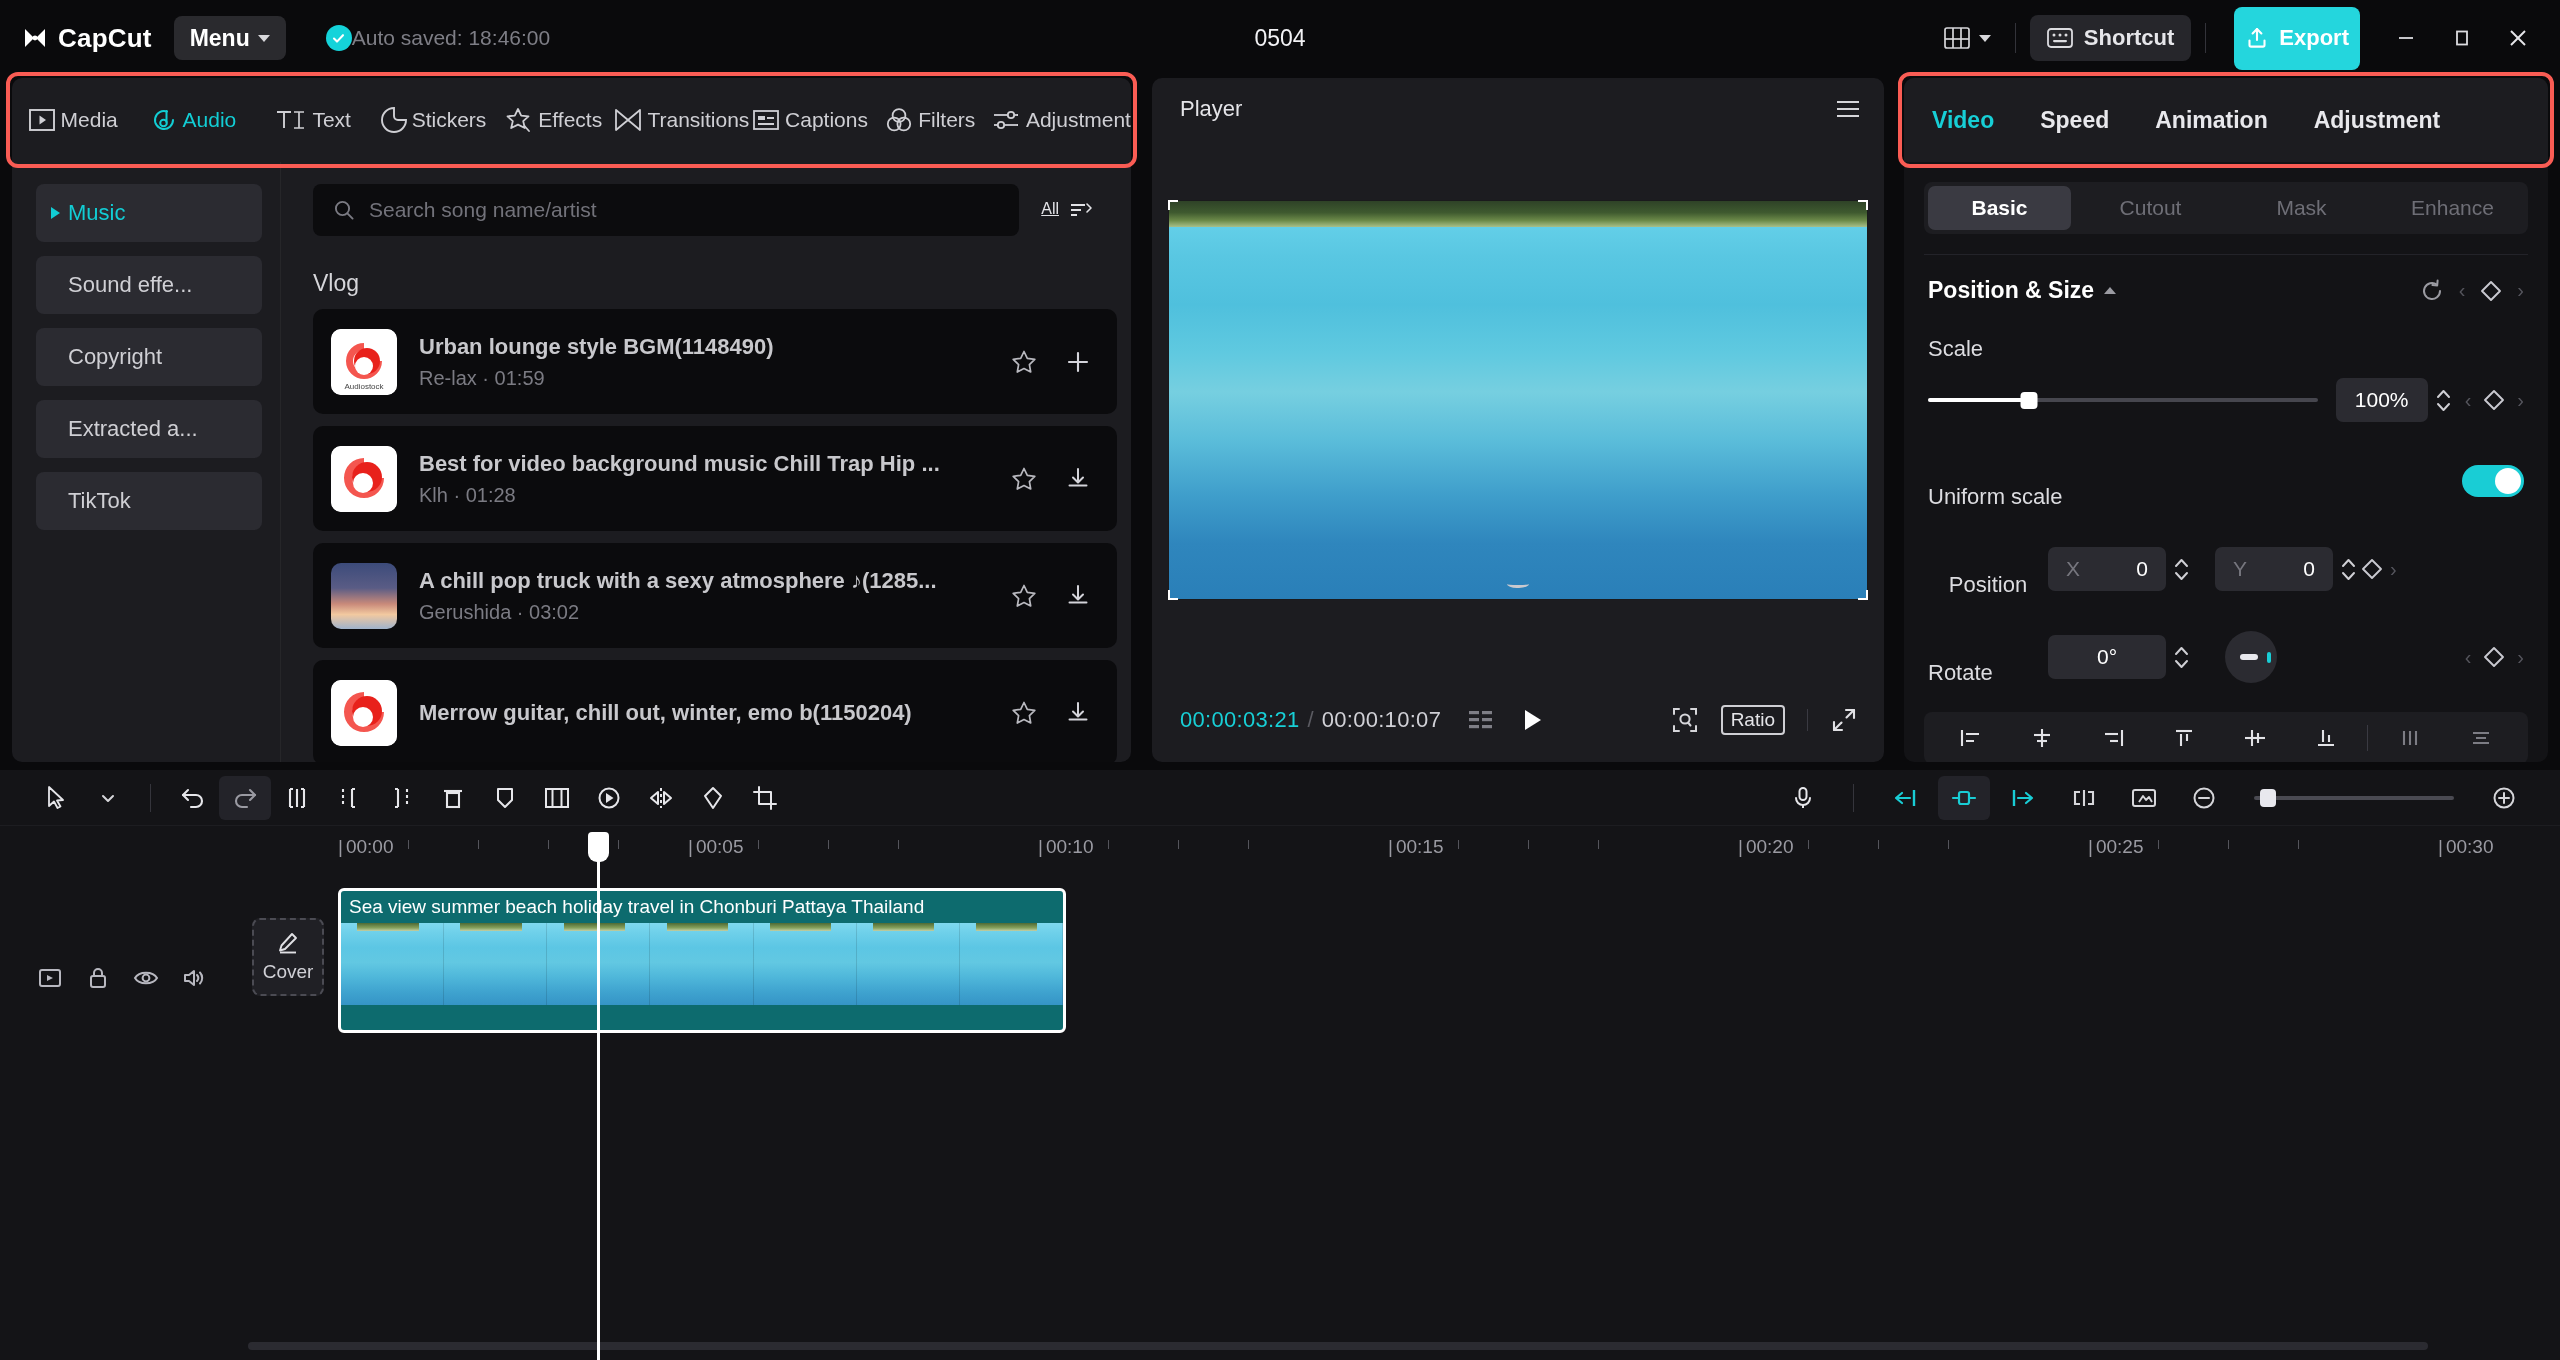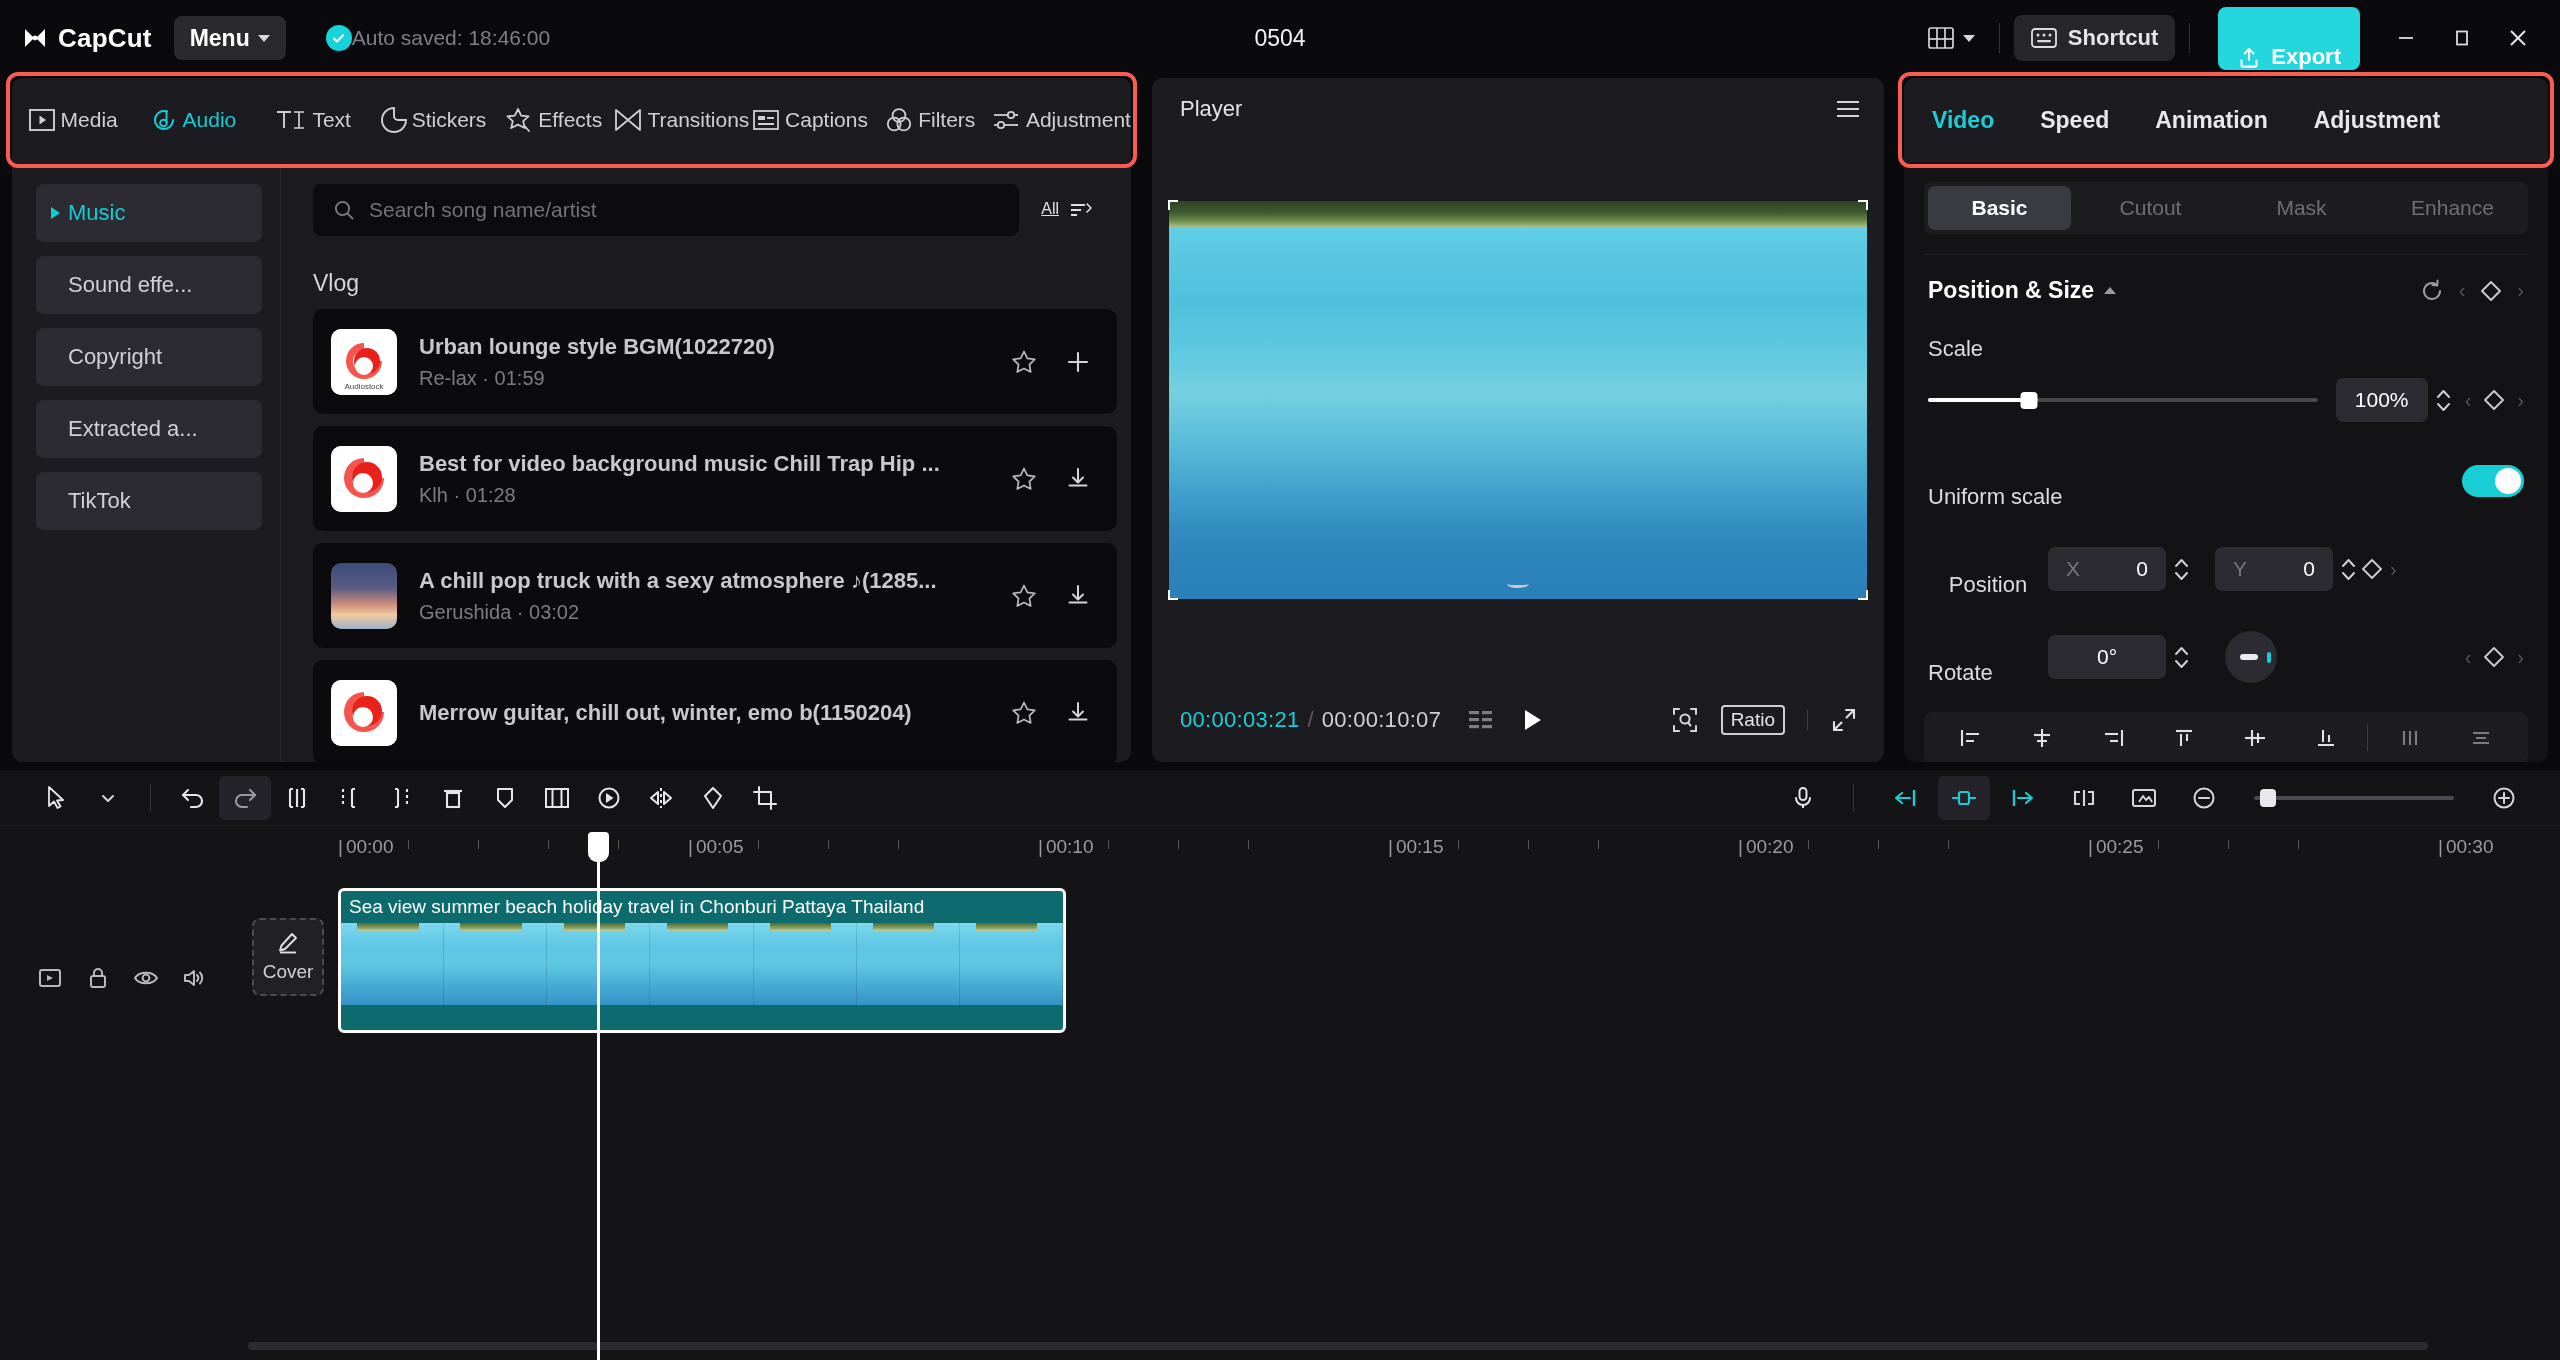--- a/index.html
+++ b/index.html
@@ -39,21 +39,21 @@
   }
   .tb-right { margin-left: auto; display: flex; align-items: center; gap: 0; padding-right: 14px; }
   .layout-btn { display: flex; align-items: center; gap: 9px; padding: 8px 10px; cursor: pointer; }
   .vsep { width: 1px; height: 30px; background: #33333a; margin: 0 14px; }
   .shortcut-btn {
     display: flex; align-items: center; gap: 11px; height: 46px; padding: 0 17px;
     background: #26262b; border-radius: 8px; cursor: pointer;
     font-size: 22px; font-weight: 700; color: #e6e6ea;
   }
   .export-btn {
-    display: flex; align-items: flex-end; gap: 10px; height: 63px; padding: 0 19px;
+    display: flex; align-items: center; gap: 10px; height: 63px; padding: 0 11px;
     background: #24d6dd; border-radius: 8px; cursor: pointer;
     font-size: 22px; font-weight: 700; color: #ffffff; margin-left: 14px;
   }
   .win-btns { display: flex; align-items: center; gap: 0; margin-left: 18px; }
   .win-btn { width: 56px; height: 50px; display: flex; align-items: center; justify-content: center; cursor: pointer; }
 
   
   .hl {
     position: absolute; border: 4px solid #fa5c54; border-radius: 12px;
     pointer-events: none; z-index: 40;
@@ -541,21 +541,21 @@
           <div class="cover audiostock">
             <svg width="66" height="66" viewBox="0 0 66 66">
               <rect width="66" height="66" rx="10" fill="#ffffff"></rect>
               <path d="M33 14 a18 18 0 1 0 18 18 h-7 a11 11 0 1 1 -11 -11 Z" fill="#f4564f"></path>
               <circle cx="36" cy="32" r="13" fill="#e8211b"></circle>
               <circle cx="33" cy="37" r="9" fill="#ffffff"></circle>
               <text x="33" y="60" font-size="8" fill="#444" text-anchor="middle" font-family="Liberation Sans">Audiostock</text>
             </svg>
           </div>
           <div class="song-meta">
-            <div class="song-title">Urban lounge style BGM(1022720)</div>
+            <div class="song-title">Urban lounge style BGM(1148490)</div>
             <div class="song-sub">
               <span>Re-lax</span>
               <span> · </span>
               <span>01:59</span>
             </div>
           </div>
           <div class="song-actions">
             <span class="act">
               <svg width="26" height="26" viewBox="0 0 26 26">
                   <path d="M13 2.5 L16.3 9.3 L23.8 10.3 L18.4 15.6 L19.7 23 L13 19.5 L6.3 23 L7.6 15.6 L2.2 10.3 L9.7 9.3 Z" stroke="#b9b9bf" stroke-width="1.7" fill="none" stroke-linejoin="round"></path>

